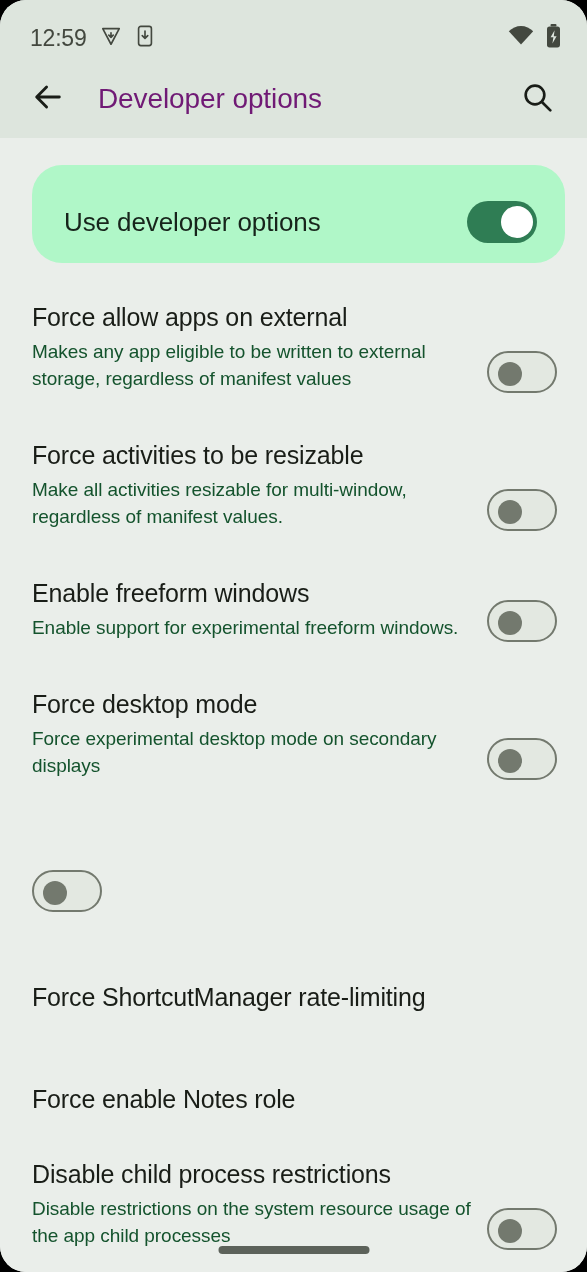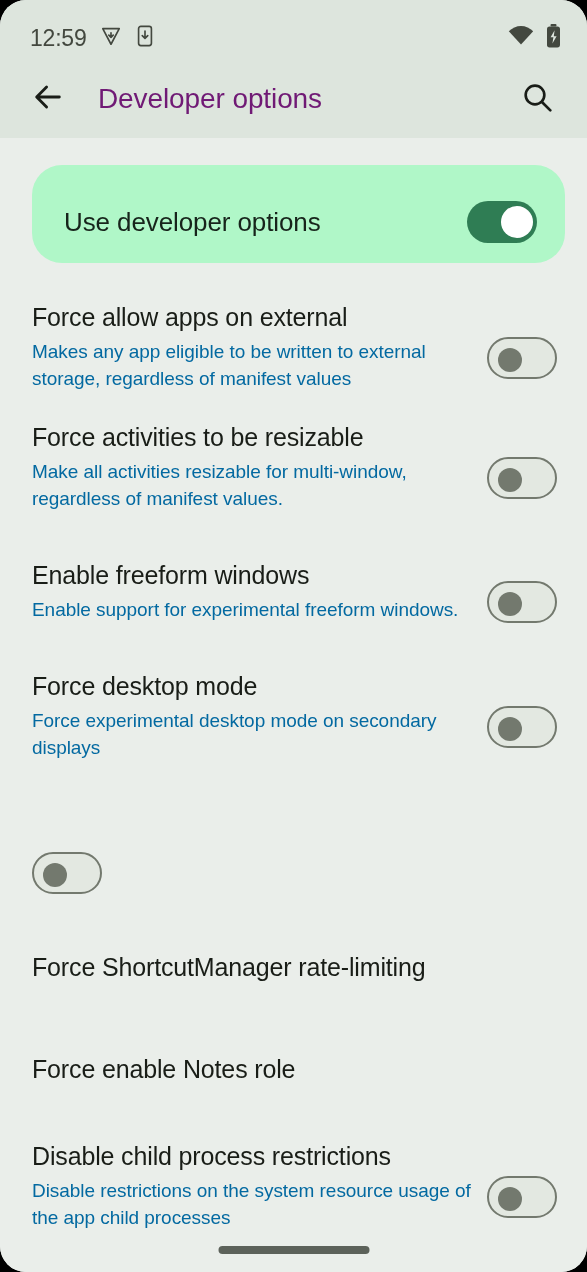--- a/index.html
+++ b/index.html
@@ -112,35 +112,35 @@
     position: absolute;
     top: 5px; left: 34px;
     width: 32px; height: 32px;
     border-radius: 50%;
     background: #ffffff;
   }
 
   
   .row {
     display: flex;
-    align-items: center;
+    align-items: flex-end;
     padding: 0 30px 0 32px;
     min-height: 56px;
   }
   .row-text { flex: 1 1 auto; padding-right: 16px; }
   .row-title {
     font-size: 25px;
     line-height: 1.32;
     color: #191d17;
     letter-spacing: -0.15px;
   }
   .row-desc {
     font-size: 19px;
     line-height: 1.42;
-    color: #0369a1;
+    color: #14532d;
     margin-top: 5px;
     letter-spacing: -0.05px;
   }
 
   
   .switch-off {
     position: relative;
     width: 70px;
     height: 42px;
     border-radius: 21px;
@@ -152,21 +152,21 @@
     position: absolute;
     top: 9px; left: 9px;
     width: 24px; height: 24px;
     border-radius: 50%;
     background: #73796e;
   }
 
   
   .r1 { margin-top: 38px; }
   .r1 .switch-off { margin-top: 22px; }
-  .r2 { margin-top: 28px; }
+  .r2 { margin-top: 46px; }
   .r2 .switch-off { margin-top: 22px; }
   .r3 { margin-top: 46px; }
   .r3 .switch-off { margin-top: 22px; }
   .r4 { margin-top: 46px; }
   .r4 .switch-off { margin-top: 22px; }
   .r5 { margin-top: 46px; }
   .r5 .switch-off { margin-top: 44px; }
   .r6 { margin-top: 46px; }
   .r7 { margin-top: 42px; }
   .r7 .switch-off { margin-top: 22px; }

